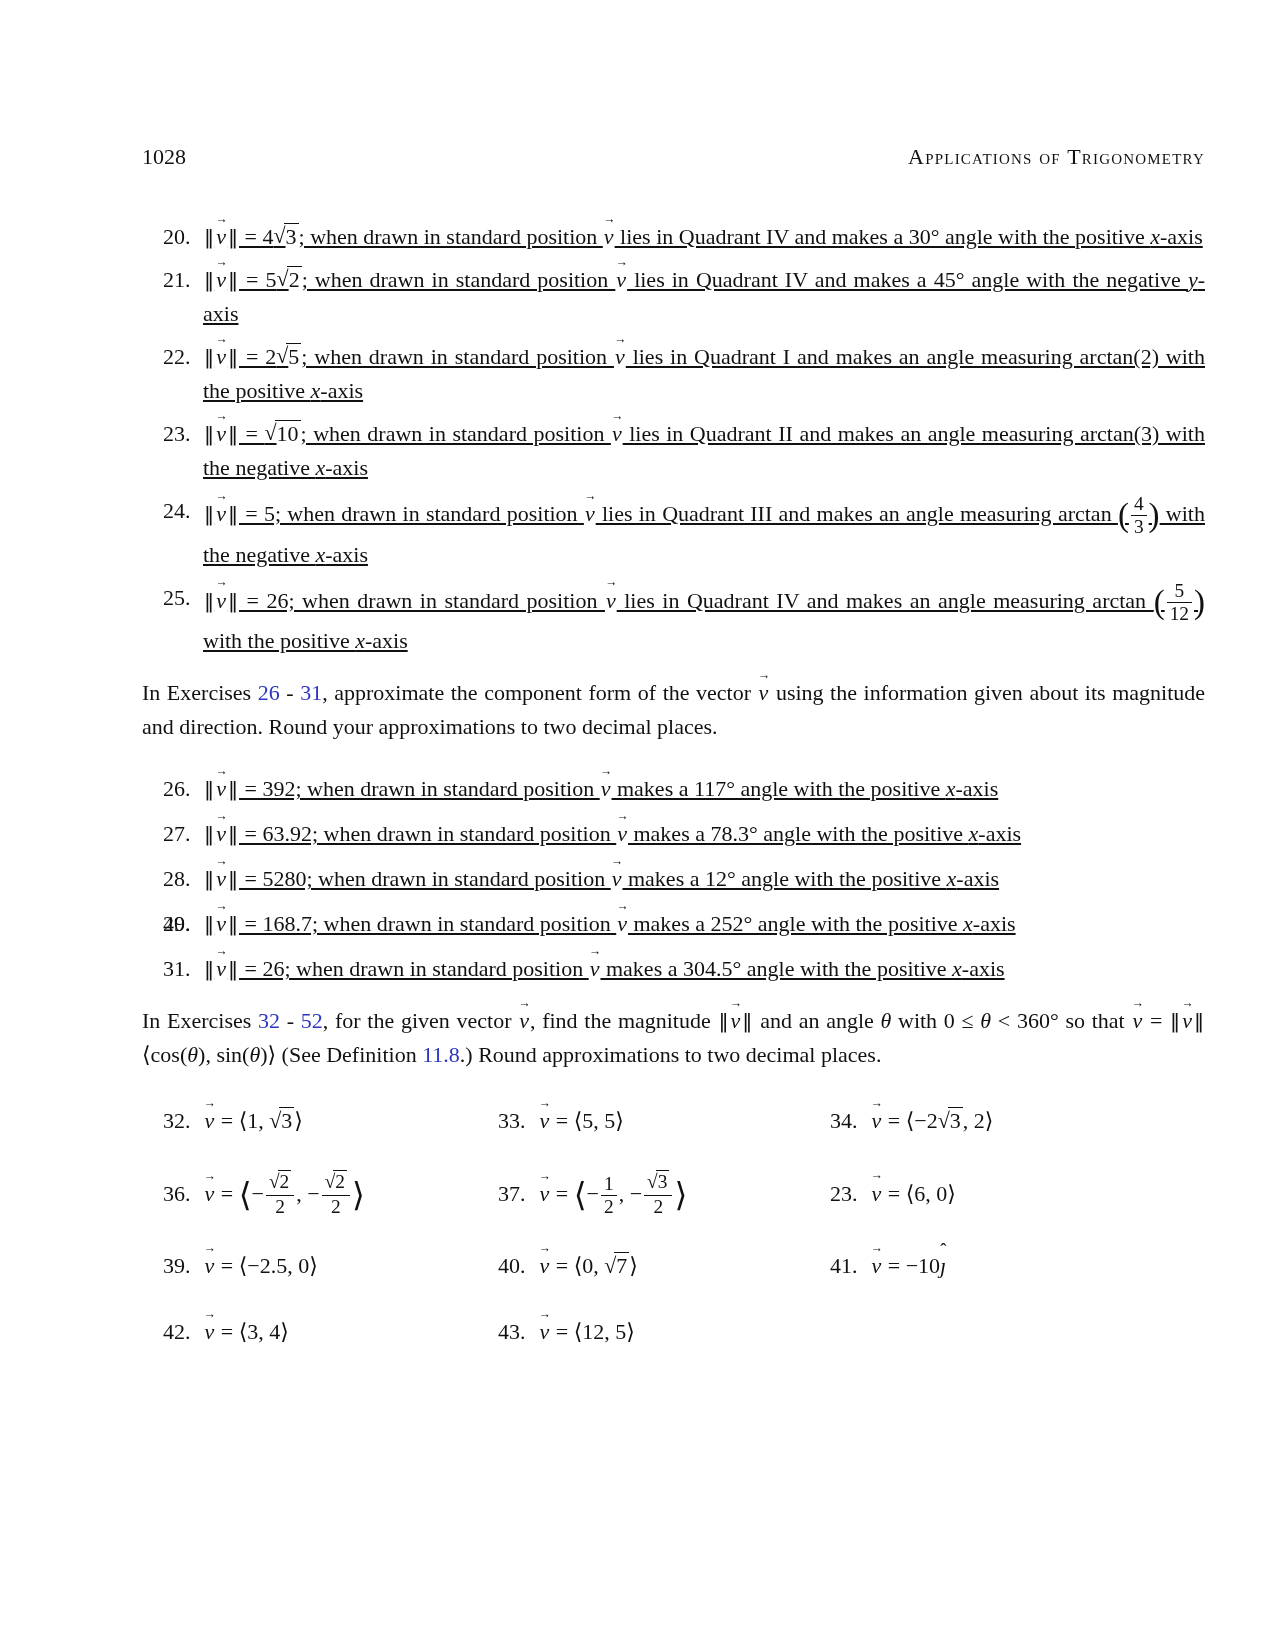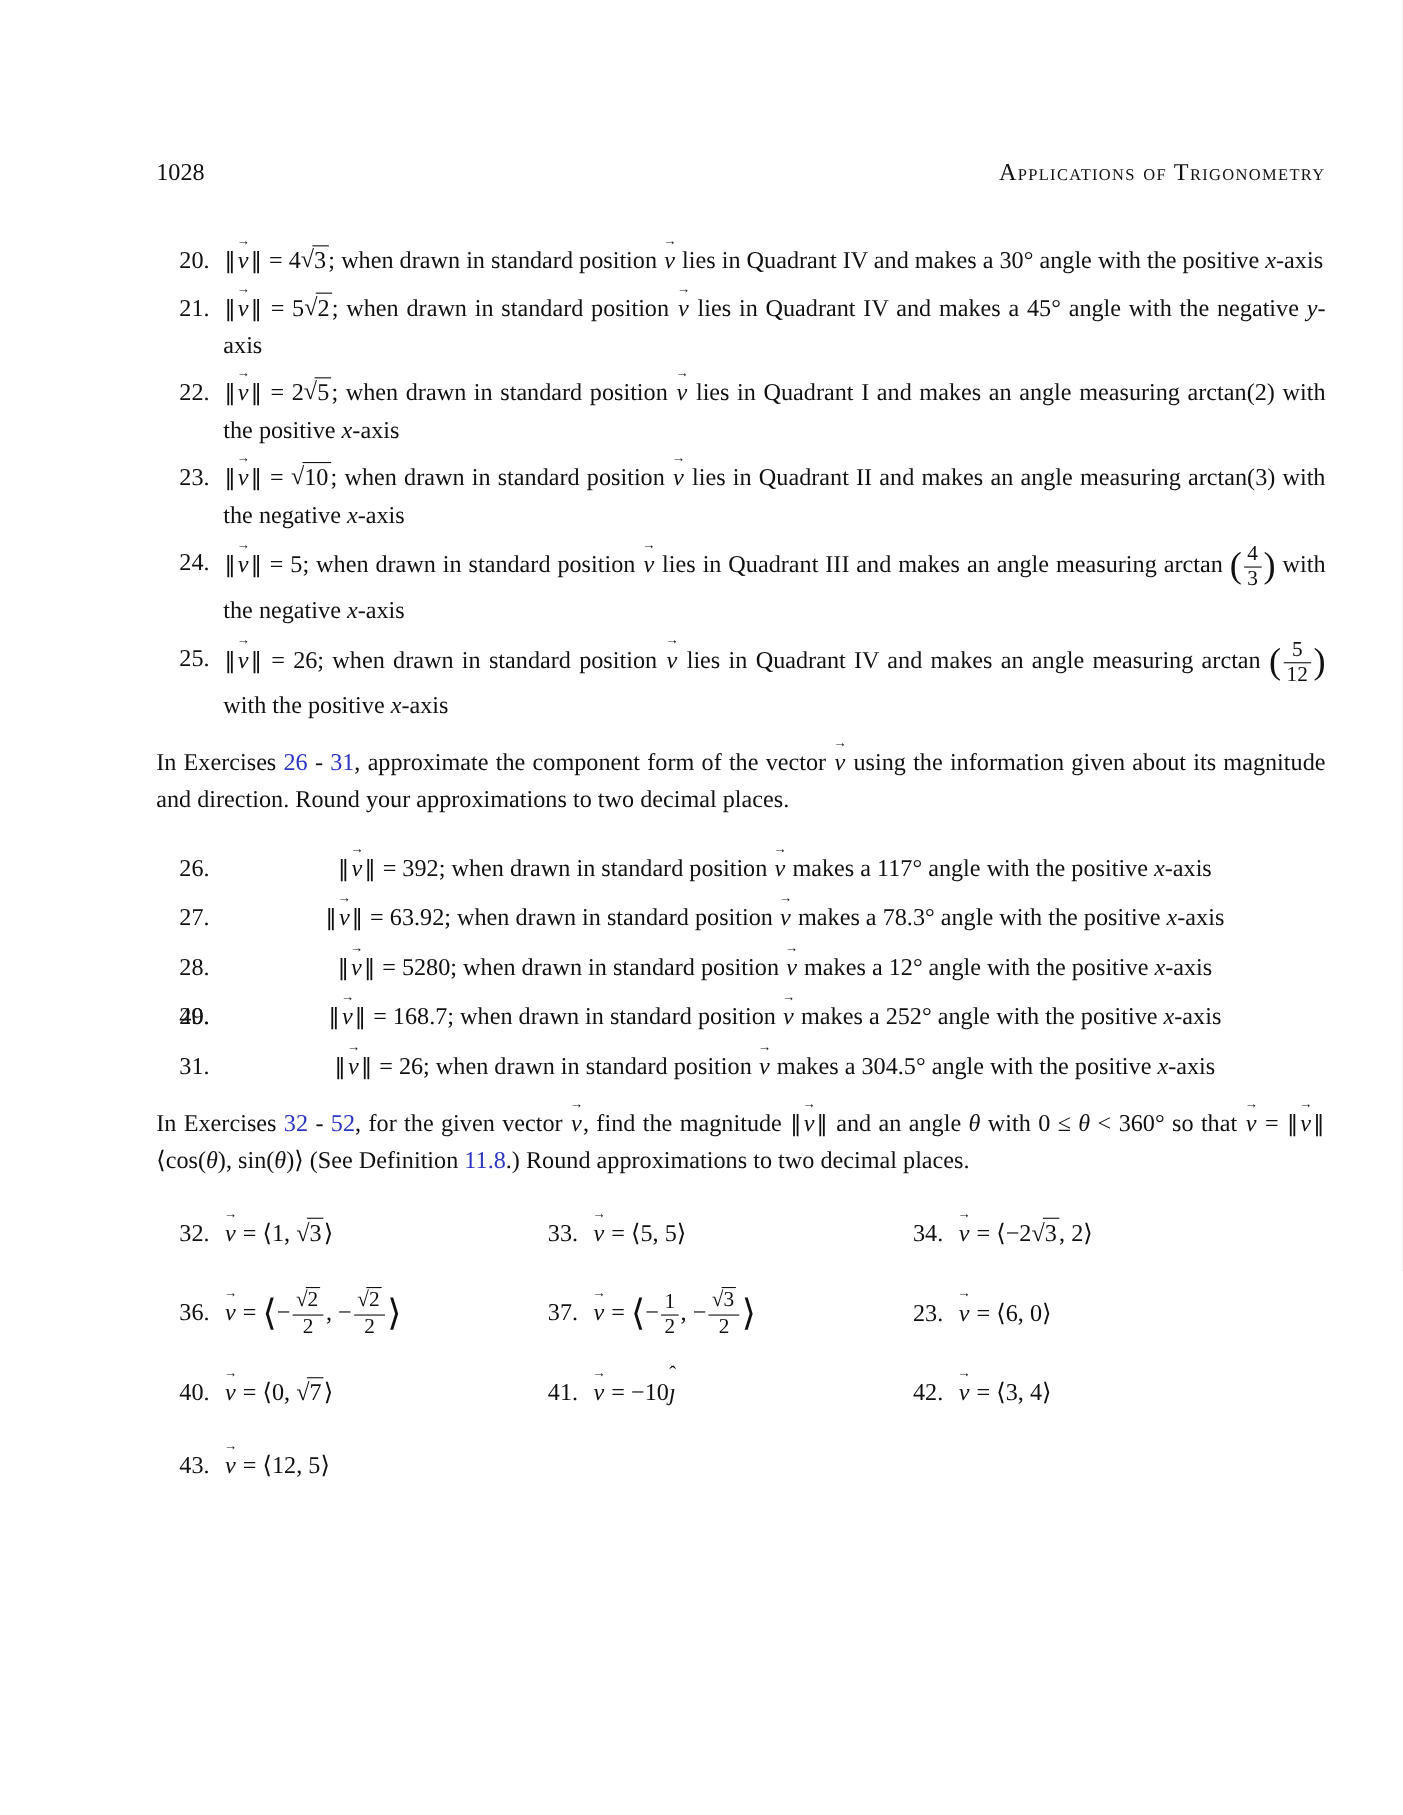--- a/index.html
+++ b/index.html
@@ -20,23 +20,24 @@
     margin-bottom:46px;
   }
   .running-head { font-variant:small-caps; letter-spacing:1.2px; }
 
   
   .ex-list .ex-item {
     position:relative;
     padding-left:61px;
     margin-bottom:9px;
     text-align:justify;
+    text-decoration:underline;
   }
   .ex-list .ex-num { position:absolute; left:21px; top:0; }
-  .ex-list.single .ex-item { margin-bottom:11px; text-align:center; }
+  .ex-list.single .ex-item { margin-bottom:11px; text-align:left; }
 
   .intro { text-align:justify; margin:18px 0 28px 0; }
 
   
   .ex-grid {
     display:grid;
     grid-template-columns:335px 332px auto;
     padding-left:21px;
     row-gap:32px;
     margin-top:32px;
@@ -109,18 +110,19 @@
 
   <p class="intro">In Exercises <a class="ref">32</a> - <a class="ref">52</a>, for the given vector <span class="vec"><i class="mi">v</i></span>, find the magnitude <span class="norm"><span class="bars">‖</span><span class="vec"><i class="mi">v</i></span><span class="bars">‖</span></span> and an angle <i class="mi">θ</i> with 0 ≤ <i class="mi">θ</i> &lt; 360° so that <span class="vec"><i class="mi">v</i></span> = <span class="norm"><span class="bars">‖</span><span class="vec"><i class="mi">v</i></span><span class="bars">‖</span></span> ⟨cos(<i class="mi">θ</i>), sin(<i class="mi">θ</i>)⟩ (See Definition <a class="ref">11.8</a>.) Round approximations to two decimal places.</p>
 
   <section class="ex-grid">
       <div class="g-item"><span class="ex-num">32.</span><span class="ex-body"><span class="vec"><i class="mi">v</i></span> = ⟨1, <span class="sqrt"><span class="sqrt-sign">√</span><span class="sqrt-arg">3</span></span>⟩</span></div>
       <div class="g-item"><span class="ex-num">33.</span><span class="ex-body"><span class="vec"><i class="mi">v</i></span> = ⟨5, 5⟩</span></div>
       <div class="g-item"><span class="ex-num">34.</span><span class="ex-body"><span class="vec"><i class="mi">v</i></span> = ⟨−2<span class="sqrt"><span class="sqrt-sign">√</span><span class="sqrt-arg">3</span></span>, 2⟩</span></div>
       <div class="g-item"><span class="ex-num">36.</span><span class="ex-body"><span class="vec"><i class="mi">v</i></span> = <span class="bigp">⟨</span>−<span class="frac"><span class="fnum"><span class="sqrt"><span class="sqrt-sign">√</span><span class="sqrt-arg">2</span></span></span><span class="fden">2</span></span>, −<span class="frac"><span class="fnum"><span class="sqrt"><span class="sqrt-sign">√</span><span class="sqrt-arg">2</span></span></span><span class="fden">2</span></span><span class="bigp">⟩</span></span></div>
       <div class="g-item"><span class="ex-num">37.</span><span class="ex-body"><span class="vec"><i class="mi">v</i></span> = <span class="bigp">⟨</span>−<span class="frac"><span class="fnum">1</span><span class="fden">2</span></span>, −<span class="frac"><span class="fnum"><span class="sqrt"><span class="sqrt-sign">√</span><span class="sqrt-arg">3</span></span></span><span class="fden">2</span></span><span class="bigp">⟩</span></span></div>
       <div class="g-item"><span class="ex-num">23.</span><span class="ex-body"><span class="vec"><i class="mi">v</i></span> = ⟨6, 0⟩</span></div>
+      <div class="g-item"><span class="ex-num">39.</span><span class="ex-body"><span class="vec"><i class="mi">v</i></span> = ⟨−2.5, 0⟩</span></div>
       <div class="g-item"><span class="ex-num">40.</span><span class="ex-body"><span class="vec"><i class="mi">v</i></span> = ⟨0, <span class="sqrt"><span class="sqrt-sign">√</span><span class="sqrt-arg">7</span></span>⟩</span></div>
       <div class="g-item"><span class="ex-num">41.</span><span class="ex-body"><span class="vec"><i class="mi">v</i></span> = −10<span class="jhat"><i class="mi">ȷ</i></span></span></div>
       <div class="g-item"><span class="ex-num">42.</span><span class="ex-body"><span class="vec"><i class="mi">v</i></span> = ⟨3, 4⟩</span></div>
       <div class="g-item"><span class="ex-num">43.</span><span class="ex-body"><span class="vec"><i class="mi">v</i></span> = ⟨12, 5⟩</span></div>
     </section>
 </div>
 
 </body></html>

